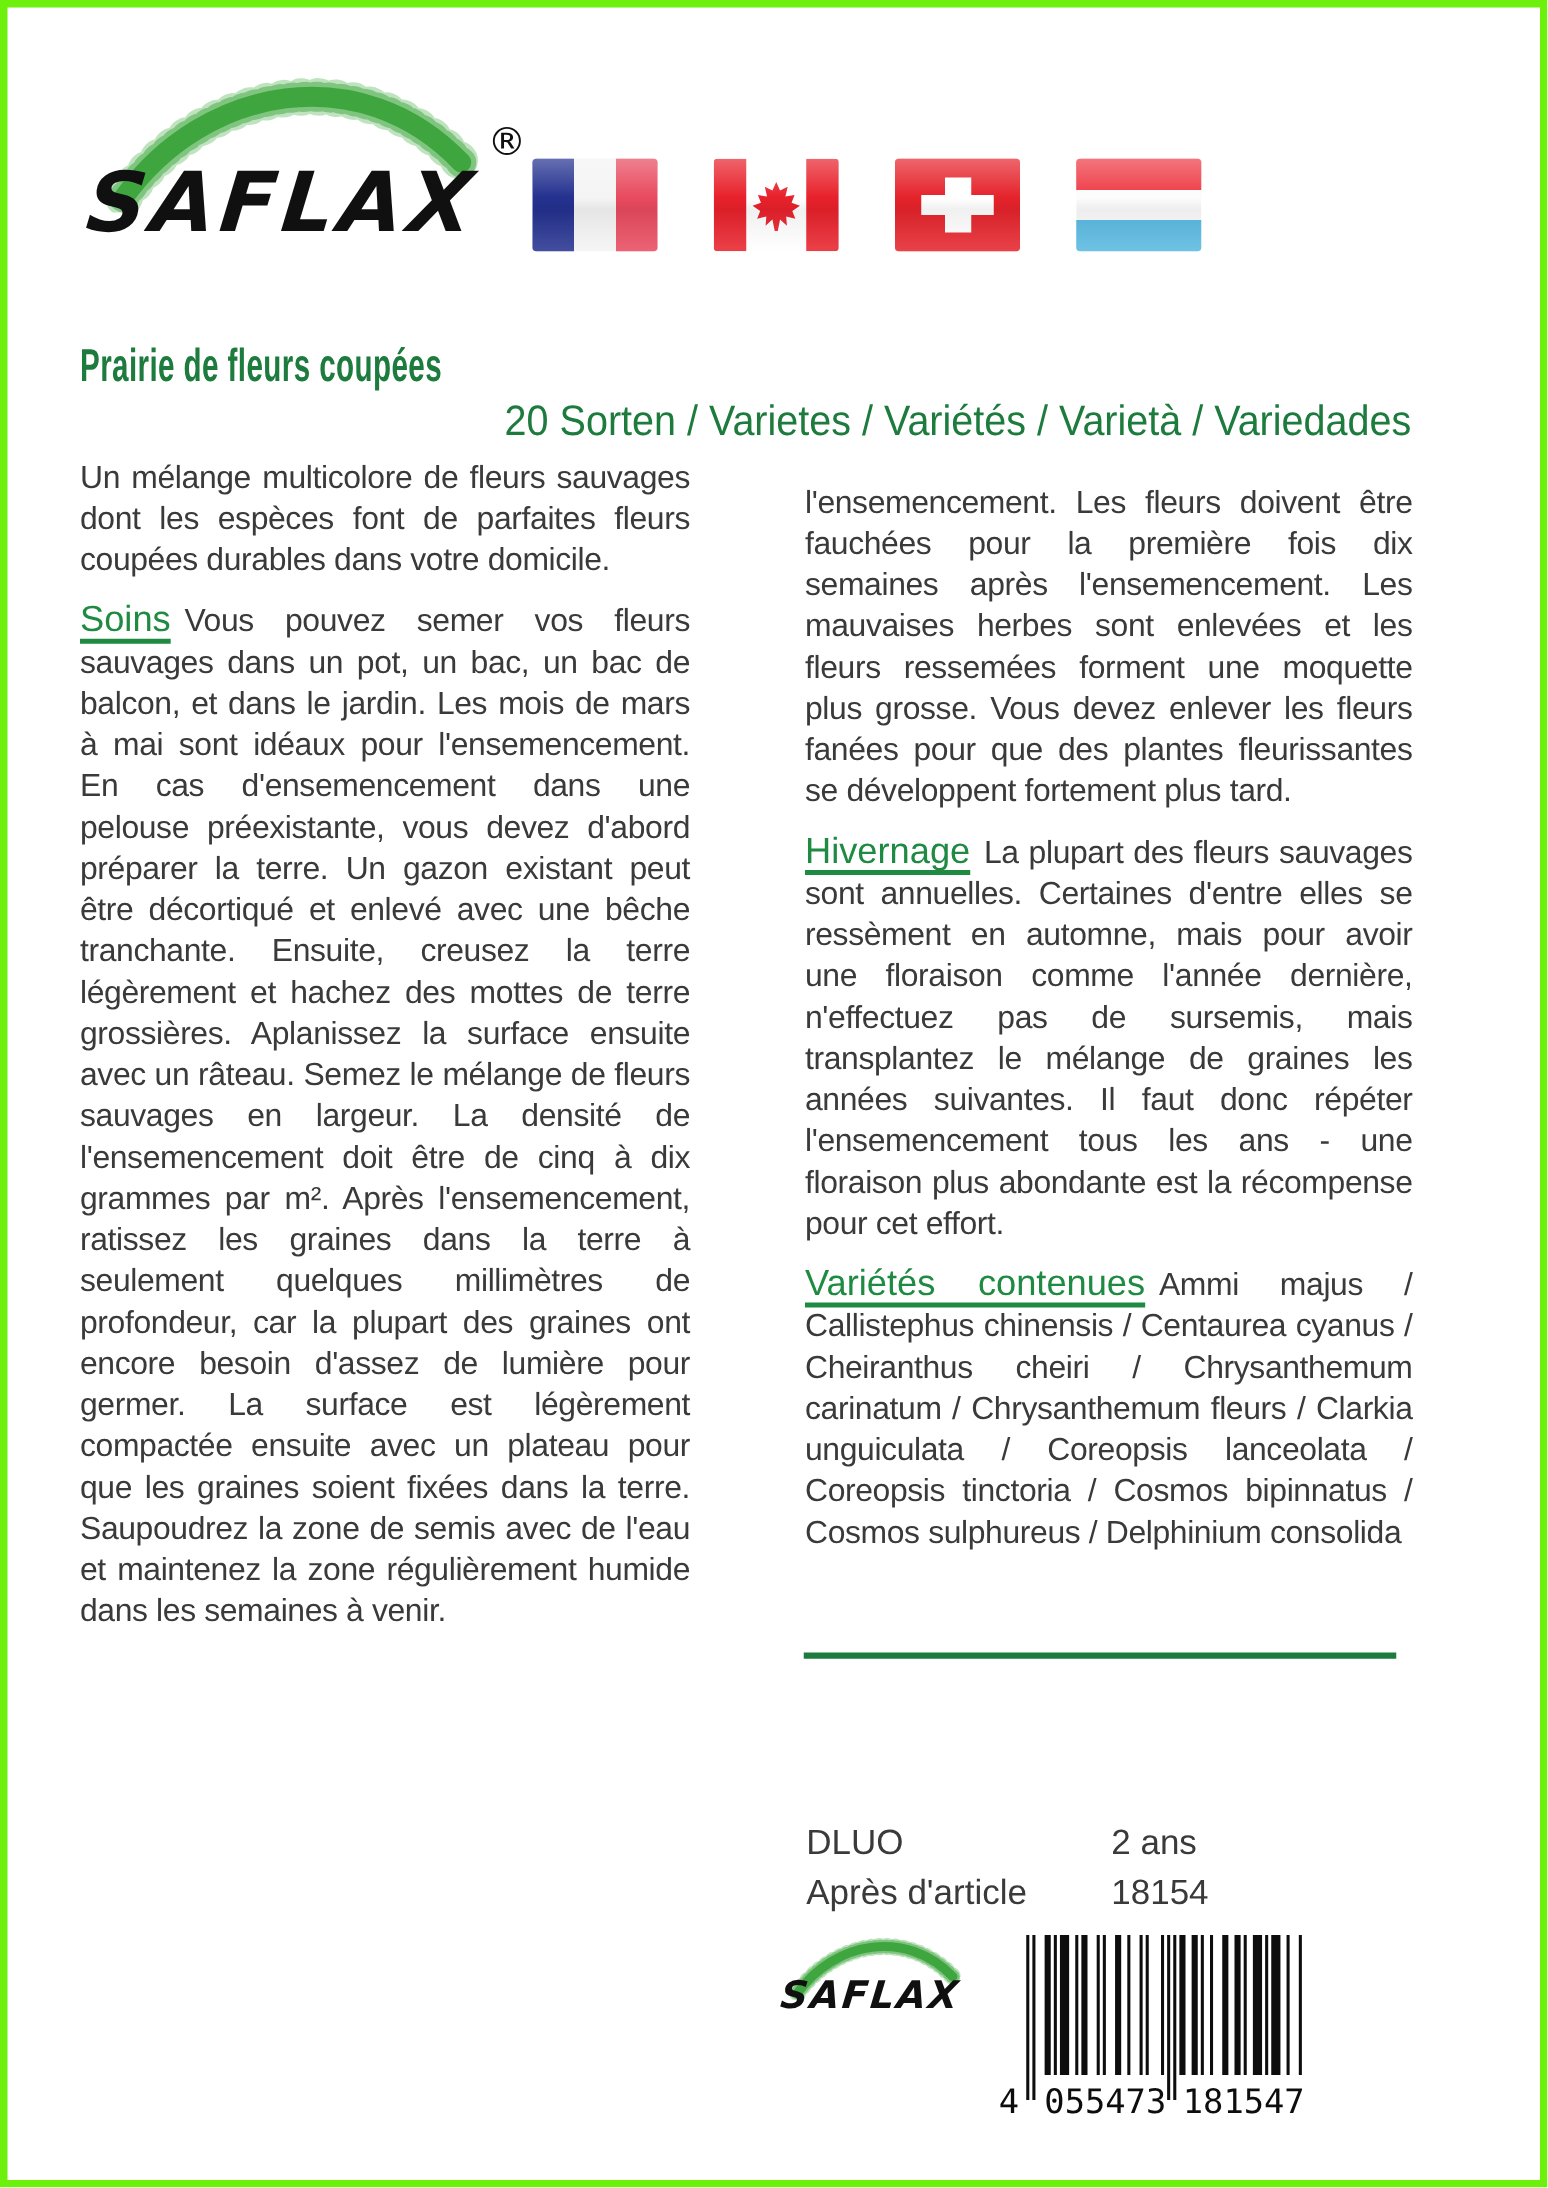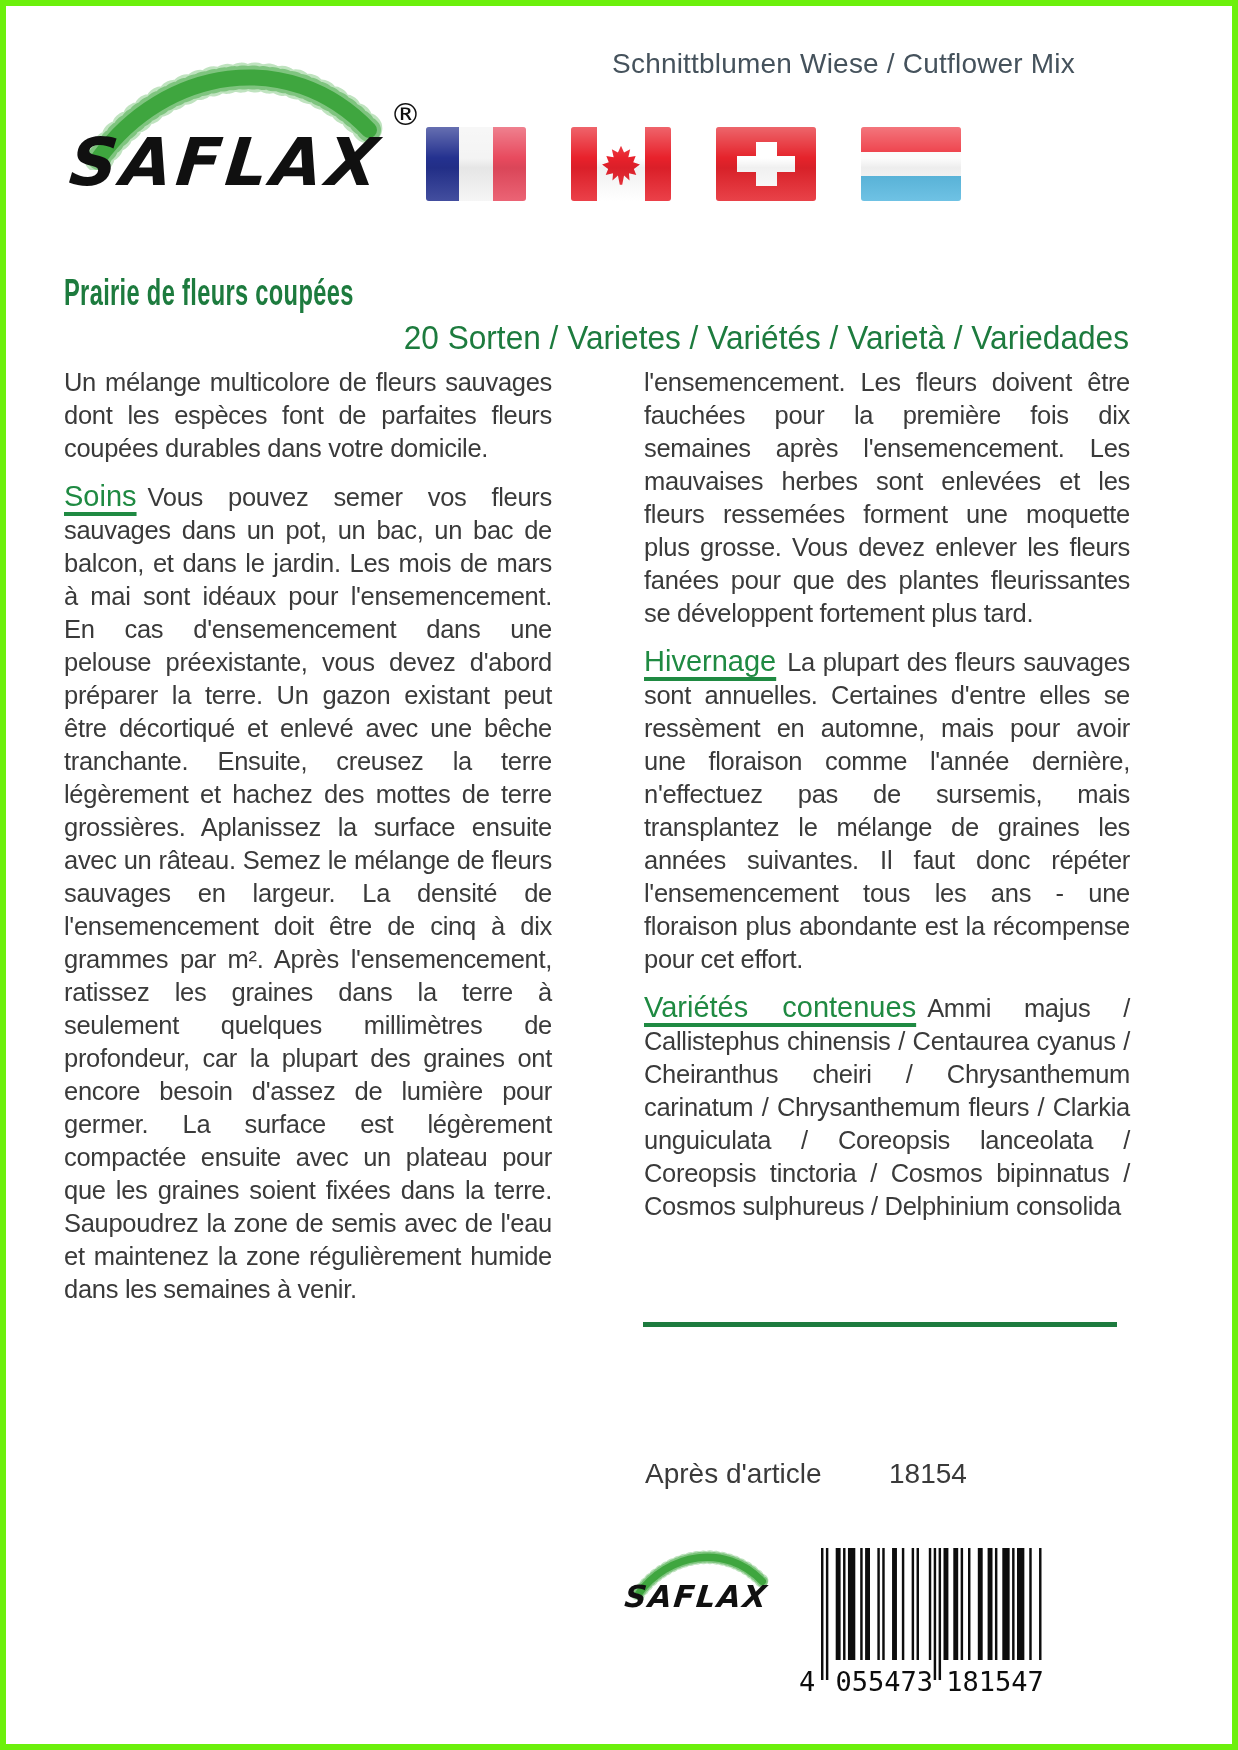--- a/index.html
+++ b/index.html
@@ -31,21 +31,21 @@
   .flag.lu{background:linear-gradient(180deg,#EE3A44 0 33.4%,#FCFCFC 33.4% 66.6%,#57B8E0 66.6% 100%);}
 
   
   .title{position:absolute;left:58px;top:266px;font-size:37px;font-weight:bold;color:#1D7B3E;white-space:nowrap;transform:scaleX(.64);transform-origin:0 50%;letter-spacing:.5px;}
   .subtitle{position:absolute;left:58px;top:312px;width:1065px;text-align:right;font-size:34px;color:#1D7B3E;white-space:nowrap;transform:scaleX(.93);transform-origin:100% 50%;}
 
   
   .col{position:absolute;top:360px;font-size:25.5px;line-height:33px;color:#3A3A3A;text-align:justify;letter-spacing:-.3px;}
   .col p{margin:0 0 15px 0;}
   .col-left{left:58px;width:488px;}
-  .col-right{left:638px;width:486px;}
+  .col-right{left:638px;width:486px;margin-top:20px;}
   .sect{color:#1F8A42;font-weight:normal;font-size:29px;text-decoration:underline;text-decoration-color:#1F8A42;text-decoration-thickness:3.5px;text-underline-offset:6px;text-decoration-skip-ink:none;margin-right:11px;letter-spacing:0;}
   p.stretch{text-align-last:justify;}
 
   
   .rule{position:absolute;left:637px;top:1316px;width:474px;height:5px;background:#1D7B3E;}
   .info{position:absolute;left:639px;top:1452px;width:480px;font-size:28px;color:#3A3A3A;}
   .info .row{display:flex;margin-bottom:8px;}
   .info .lbl{width:244px;}
 
   
@@ -54,21 +54,20 @@
   .bc-digit{position:absolute;top:120px;font-family:"DejaVu Sans Mono",monospace;font-size:27px;color:#0d0d0d;}
   .bc-first{left:0px;}
   .bc-left{left:28px;width:106px;text-align:right;}
   .bc-right{left:143px;width:106px;text-align:center;}
 </style>
 </head>
 <body>
 
 <div class="page">
 
-  <div class="product-line">Schnittblumen Wiese / Cutflower Mix</div>
 
   <div class="logo">
     <svg class="arc" viewBox="0 0 340 130">
       <path d="M35,118 C100,28 225,6 305,90" fill="none" stroke="#3BA23B" stroke-width="16" stroke-linecap="round"></path>
       <path d="M35,118 C100,28 225,6 305,90" fill="none" stroke="#3BA23B" stroke-width="24" stroke-linecap="round" stroke-dasharray="2 8" opacity=".5"></path>
       <path d="M35,118 C100,28 225,6 305,90" fill="none" stroke="#49B049" stroke-width="30" stroke-linecap="round" stroke-dasharray="1 13" opacity=".35"></path>
     </svg>
     <span class="brand">SAFLAX</span>
     <span class="reg">®</span>
   </div>
@@ -99,20 +98,24 @@
 
   <div class="col col-right">
     <p><span>l'ensemencement. Les fleurs doivent être fauchées pour la première fois dix semaines après l'ensemencement. Les mauvaises herbes sont enlevées et les fleurs ressemées forment une moquette plus grosse. Vous devez enlever les fleurs fanées pour que des plantes fleurissantes se développent fortement plus tard.</span></p>
     <p><span class="sect">Hivernage</span><span>La plupart des fleurs sauvages sont annuelles. Certaines d'entre elles se ressèment en automne, mais pour avoir une floraison comme l'année dernière, n'effectuez pas de sursemis, mais transplantez le mélange de graines les années suivantes. Il faut donc répéter l'ensemencement tous les ans - une floraison plus abondante est la récompense pour cet effort.</span></p>
     <p><span class="sect">Variétés contenues</span><span>Ammi majus / Callistephus chinensis / Centaurea cyanus / Cheiranthus cheiri / Chrysanthemum carinatum / Chrysanthemum fleurs / Clarkia unguiculata / Coreopsis lanceolata / Coreopsis tinctoria / Cosmos bipinnatus / Cosmos sulphureus / Delphinium consolida</span></p>
   </div>
 
   <div class="rule"></div>
 
   <div class="info">
+    <div class="row">
+      <span class="lbl">DLUO</span>
+      <span>2 ans</span>
+    </div>
     <div class="row">
       <span class="lbl">Après d'article</span>
       <span>18154</span>
     </div>
   </div>
 
   <div class="logo small">
     <svg class="arc" viewBox="0 0 340 130">
       <path d="M35,118 C100,28 225,6 305,90" fill="none" stroke="#3BA23B" stroke-width="16" stroke-linecap="round"></path>
       <path d="M35,118 C100,28 225,6 305,90" fill="none" stroke="#3BA23B" stroke-width="24" stroke-linecap="round" stroke-dasharray="2 8" opacity=".5"></path>

